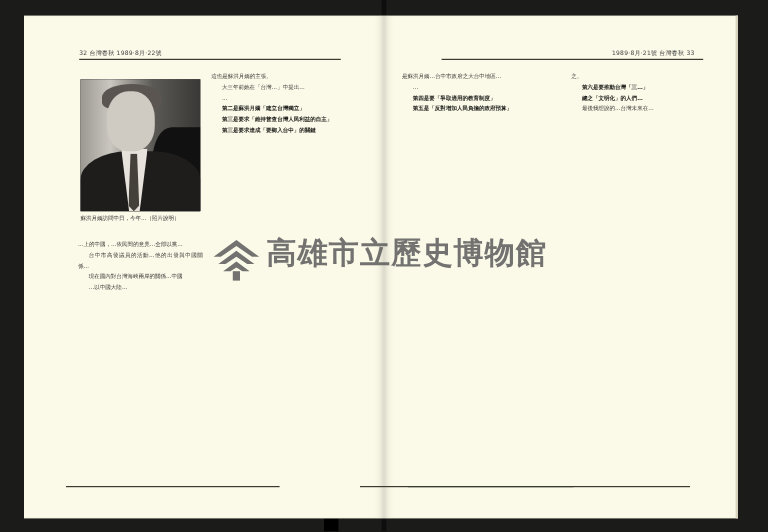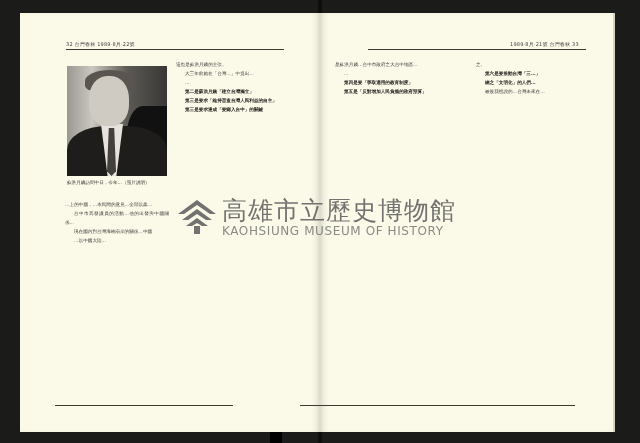--- a/index.html
+++ b/index.html
@@ -24,21 +24,21 @@
   .photo .dark { position:absolute; right:0; top:40px; width:40px; height:70px; background:#111; border-radius:40% 0 0 0; }
 
   .caption { position:absolute; left:67px; top:179px; width:104px; font-size:4.6px; line-height:7px; color:#333; }
   .col { position:absolute; font-size:4.6px; line-height:9px; color:#3c3c38; text-align:justify; word-break:break-all; }
   .col p { margin:0; text-indent:9px; }
   .col p.noindent { text-indent:0; }
   .col b { color:#1d1d1a; font-weight:bold; }
 
   .watermark { position:absolute; left:178px; top:194px; width:300px; height:50px; pointer-events:none; }
   .wm-logo { position:absolute; left:0; top:6px; width:38px; height:34px; }
-  .wm-cn { position:absolute; left:44px; top:0; font-size:25px; color:rgba(90,90,90,0.85); letter-spacing:1px; white-space:nowrap; font-weight:normal; }
+  .wm-cn { position:absolute; left:44px; top:0; font-size:25px; color:rgba(90,90,90,0.85); letter-spacing:1px; white-space:nowrap; font-weight:bold; }
   .wm-en { position:absolute; left:44px; top:30px; font-size:12px; color:rgba(110,110,110,0.8); letter-spacing:0.6px; white-space:nowrap; }
 </style>
 </head>
 <body>
 
 <div class="spine"></div>
 <div class="spine-bottom"></div>
 
 <div class="page left"></div>
 <div class="running-head" style="left:66px;">32  台灣春秋  1989·8月·22號</div>
@@ -95,14 +95,13 @@
 <div class="rule" style="left:340px; top:405px; width:235px;"></div>
 
 <div class="watermark">
   <svg class="wm-logo" viewBox="0 0 38 34">
     <polygon points="19,0 38,14 32,14 19,5 6,14 0,14" fill="rgba(90,90,90,0.85)"></polygon>
     <polygon points="19,9 34,20 28,20 19,14 10,20 4,20" fill="rgba(90,90,90,0.85)"></polygon>
     <polygon points="19,18 30,26 24,26 19,23 14,26 8,26" fill="rgba(90,90,90,0.85)"></polygon>
     <rect x="16" y="26" width="6" height="8" fill="rgba(90,90,90,0.85)"></rect>
   </svg>
   <div class="wm-cn">高雄市立歷史博物館</div>
-  <div class="wm-en">KAOHSIUNG MUSEUM OF HISTORY</div>
 </div>
 
 </body></html>

